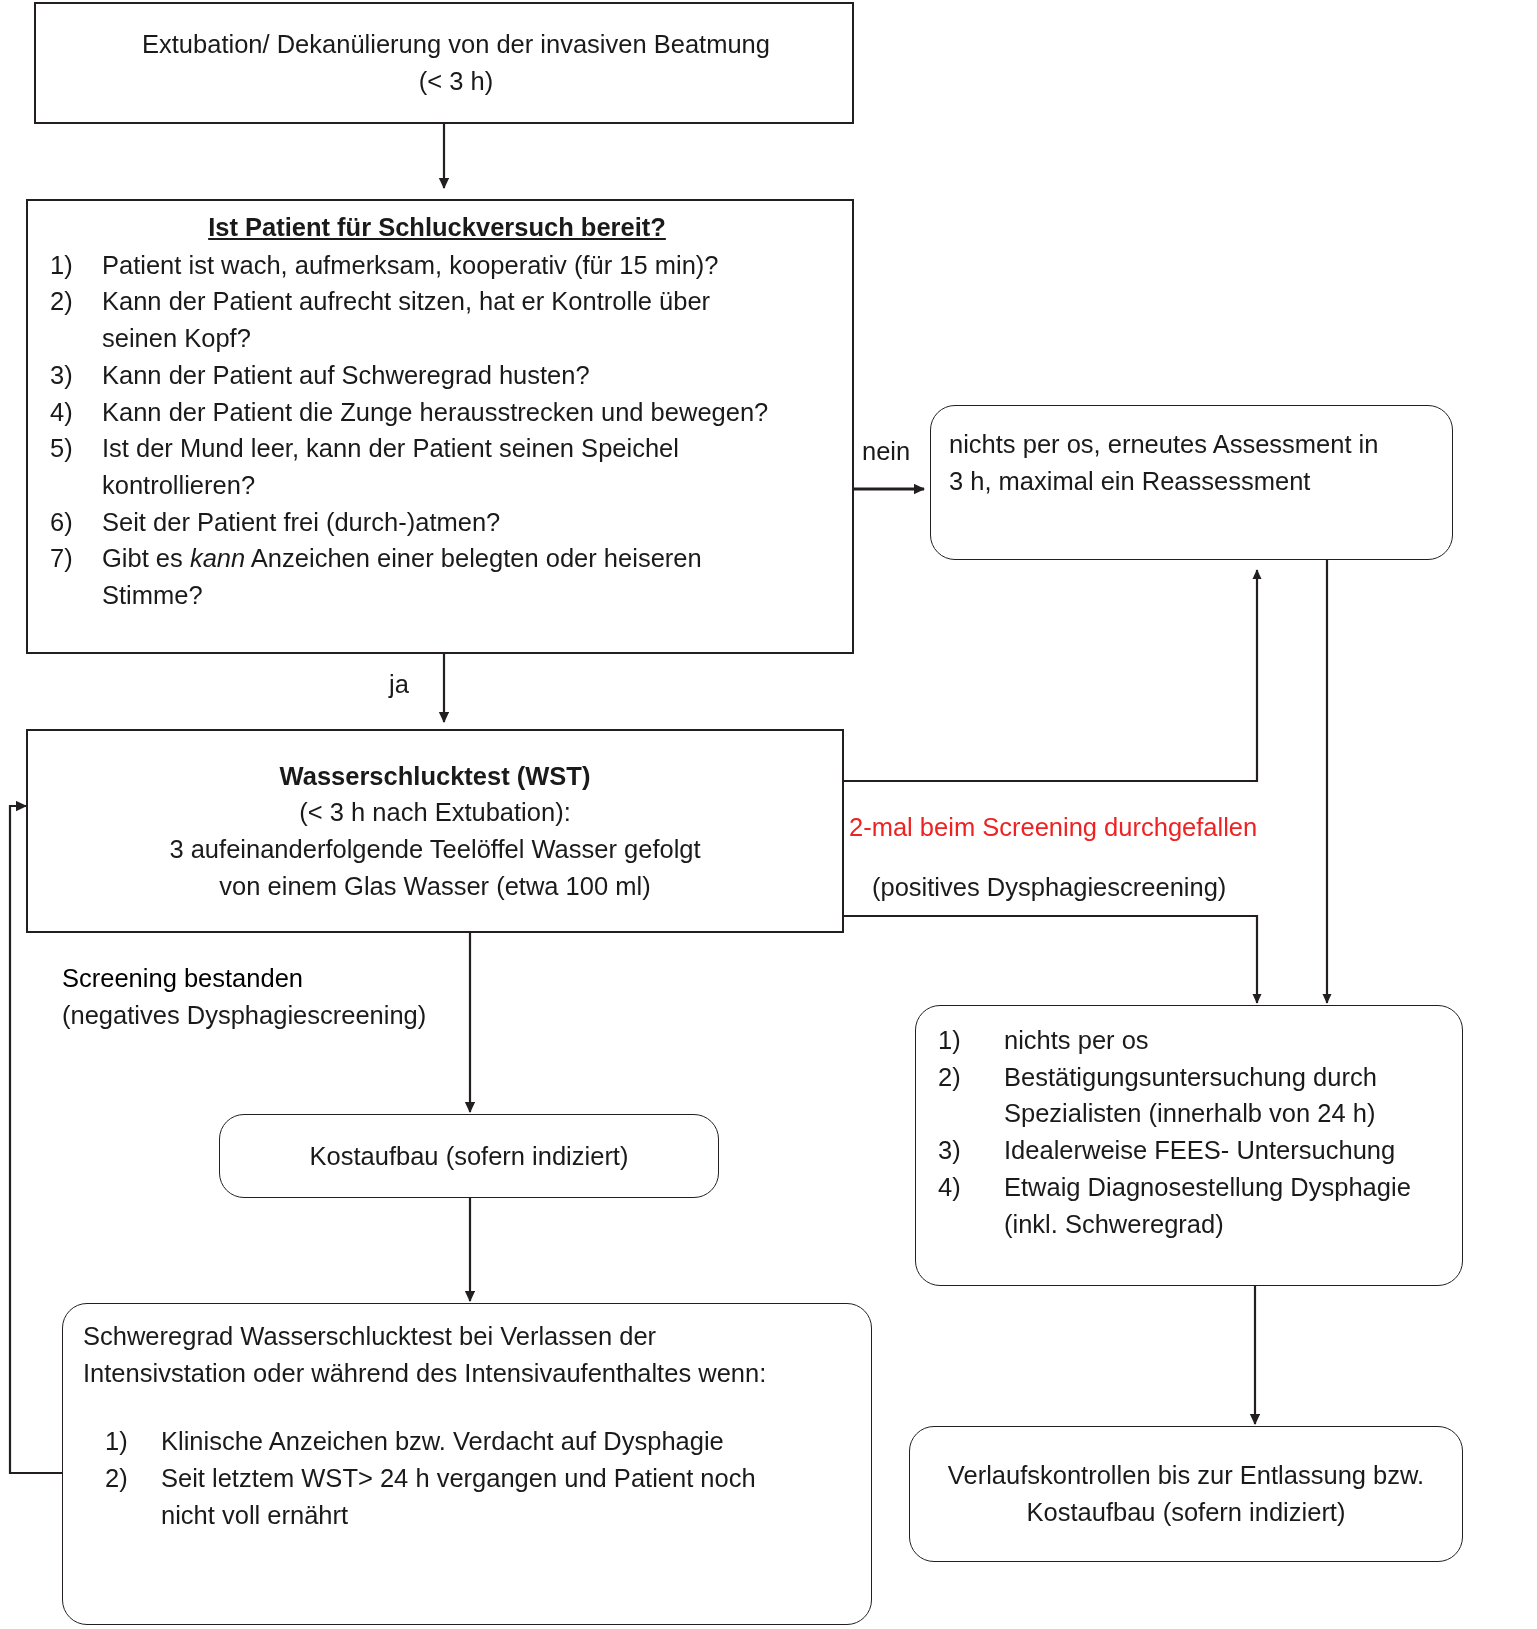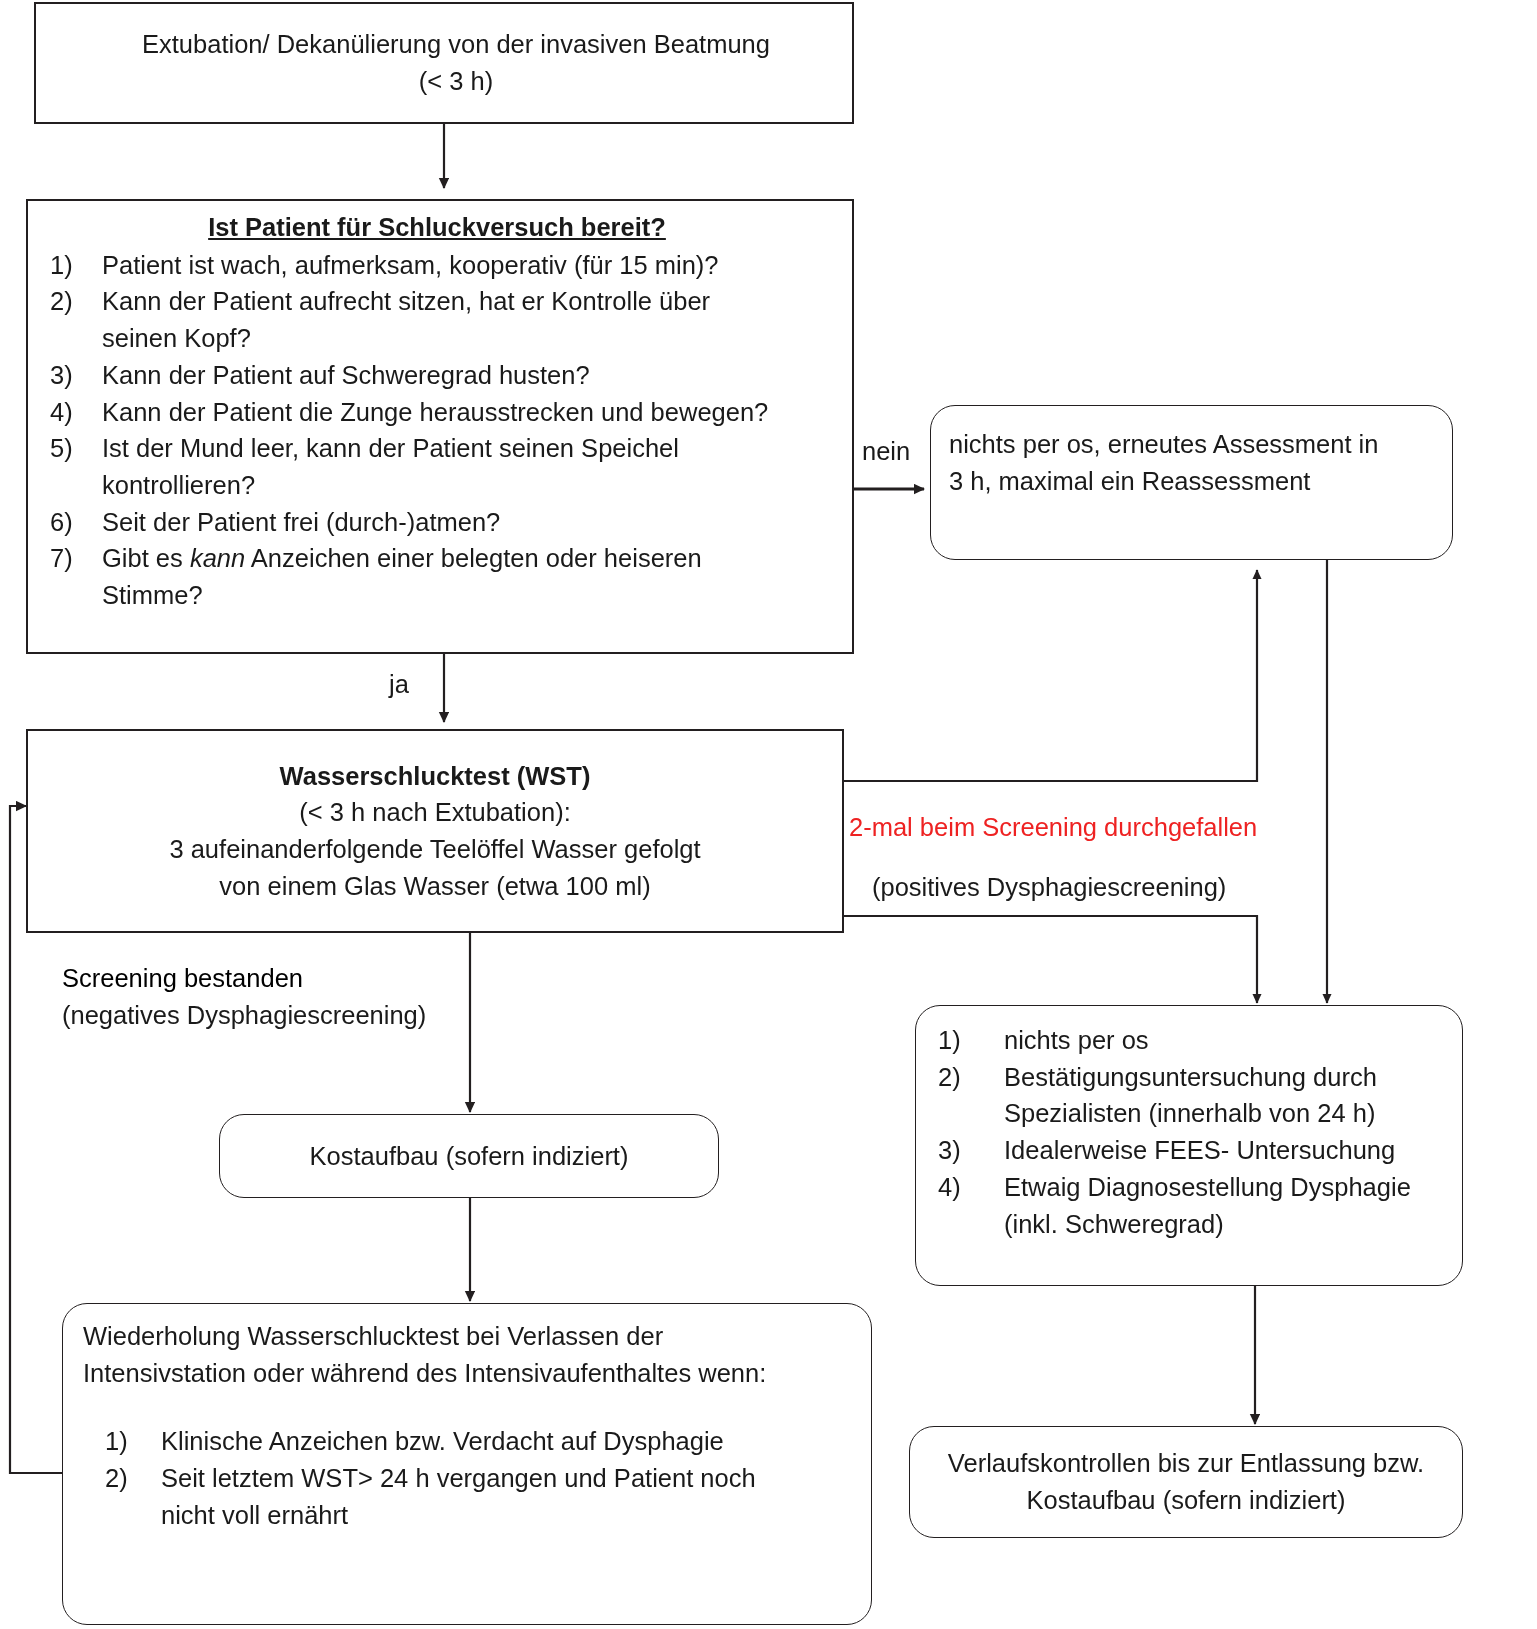--- a/index.html
+++ b/index.html
@@ -184,21 +184,21 @@
     <span class="txt center">(&lt; 3 h nach Extubation):</span>
     <span class="txt center">3 aufeinanderfolgende Teelöffel Wasser gefolgt</span>
     <span class="txt center">von einem Glas Wasser (etwa 100 ml)</span>
   </div>
 
   <div class="node thin" style="left:219px; top:1114px; width:500px; height:84px;">
     <span class="txt center">Kostaufbau (sofern indiziert)</span>
   </div>
 
   <div class="node thin" style="left:62px; top:1303px; width:810px; height:322px; padding:14px 20px; justify-content:flex-start;">
-    <span class="txt">Wiederholung Wasserschlucktest bei Verlassen der</span>
+    <span class="txt">Schweregrad Wasserschlucktest bei Verlassen der</span>
     <span class="txt" style="margin-bottom:32px;">Intensivstation oder während des Intensivaufenthaltes wenn:</span>
     <div class="olist" style="padding-left:22px;">
       <div class="orow">
         <span class="num" style="width:56px;">1)</span>
         <span class="body">Klinische Anzeichen bzw. Verdacht auf Dysphagie</span>
       </div>
       <div class="orow">
         <span class="num" style="width:56px;">2)</span>
         <span class="body" style="max-width:600px;">Seit letztem WST&gt; 24 h vergangen und Patient noch nicht voll ernährt</span>
       </div>
@@ -219,21 +219,21 @@
         <span class="num" style="width:66px;">3)</span>
         <span class="body">Idealerweise FEES- Untersuchung</span>
       </div>
       <div class="orow">
         <span class="num" style="width:66px;">4)</span>
         <span class="body" style="max-width:430px;">Etwaig Diagnosestellung Dysphagie (inkl. Schweregrad)</span>
       </div>
     </div>
   </div>
 
-  <div class="node thin" style="left:909px; top:1426px; width:554px; height:112px;">
+  <div class="node thin" style="left:909px; top:1426px; width:554px; height:136px;">
     <span class="txt center">Verlaufskontrollen bis zur Entlassung bzw.</span>
     <span class="txt center">Kostaufbau (sofern indiziert)</span>
   </div>
 
   <div class="lbl" style="left:389px; top:667px;">ja</div>
 
   <div class="lbl" style="left:862px; top:434px;">nein</div>
 
   <div class="lbl red" style="left:849px; top:810px;">2-mal beim Screening durchgefallen</div>
 

